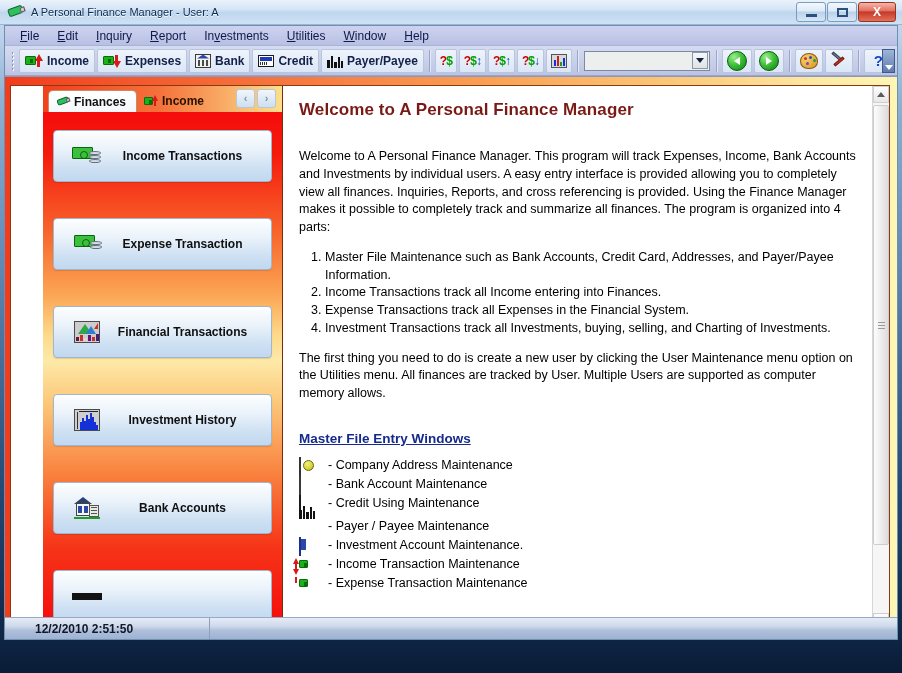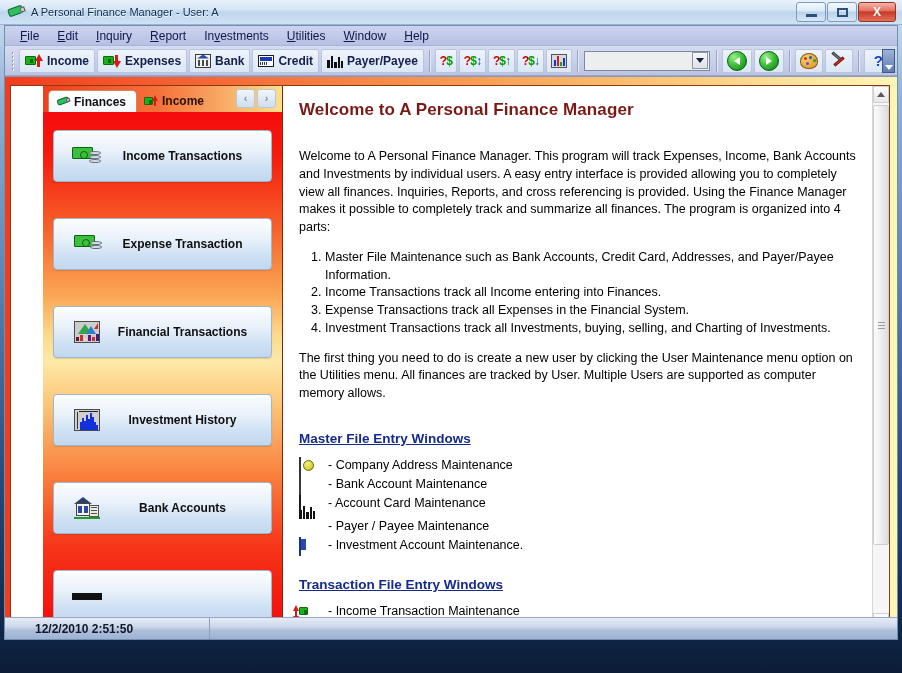--- a/index.html
+++ b/index.html
@@ -612,38 +612,37 @@
             <div class="icon-row">
               <span class="icon-box"><span class="globe-ico"></span></span>
               <span class="ir-text">- Company Address Maintenance</span>
             </div>
             <div class="icon-row">
               <span class="icon-box"><span class="bank-ico"></span></span>
               <span class="ir-text">- Bank Account Maintenance</span>
             </div>
             <div class="icon-row">
               <span class="icon-box"><span class="card-ico"></span></span>
-              <span class="ir-text">- Account Card Maintenance</span>
+              <span class="ir-text">- Credit Using Maintenance</span>
             </div>
             <div class="icon-row" style="margin-top:8px;">
               <span class="icon-box">
                 <span class="city-ico">
                   <i style="left:0;width:3px;height:9px;"></i><i style="left:4px;width:2px;height:13px;"></i>
                   <i style="left:7px;width:3px;height:7px;"></i><i style="left:11px;width:2px;height:12px;"></i>
                   <i style="left:14px;width:2px;height:8px;"></i>
                 </span>
               </span>
               <span class="ir-text">- Payer / Payee Maintenance</span>
             </div>
             <div class="icon-row">
               <span class="icon-box"><span class="invacct-ico"></span></span>
               <span class="ir-text">- Investment Account Maintenance.</span>
             </div>
 
-            <div class="doc-h2" style="margin-top:20px;">Transaction File Entry Windows</div>
 
             <div class="icon-row">
               <span class="icon-box">
                 <span class="money" style="width:15px;height:14px;">
                   <span class="bill" style="width:9px;height:8px;top:3px;"></span>
                   <span class="arrow-up" style="border-left-width:3px;border-right-width:3px;border-bottom-width:6px;"></span>
                   <span class="arrow-up-stem" style="right:2px;top:6px;width:2px;height:6px;"></span>
                 </span>
               </span>
               <span class="ir-text">- Income Transaction Maintenance</span>

